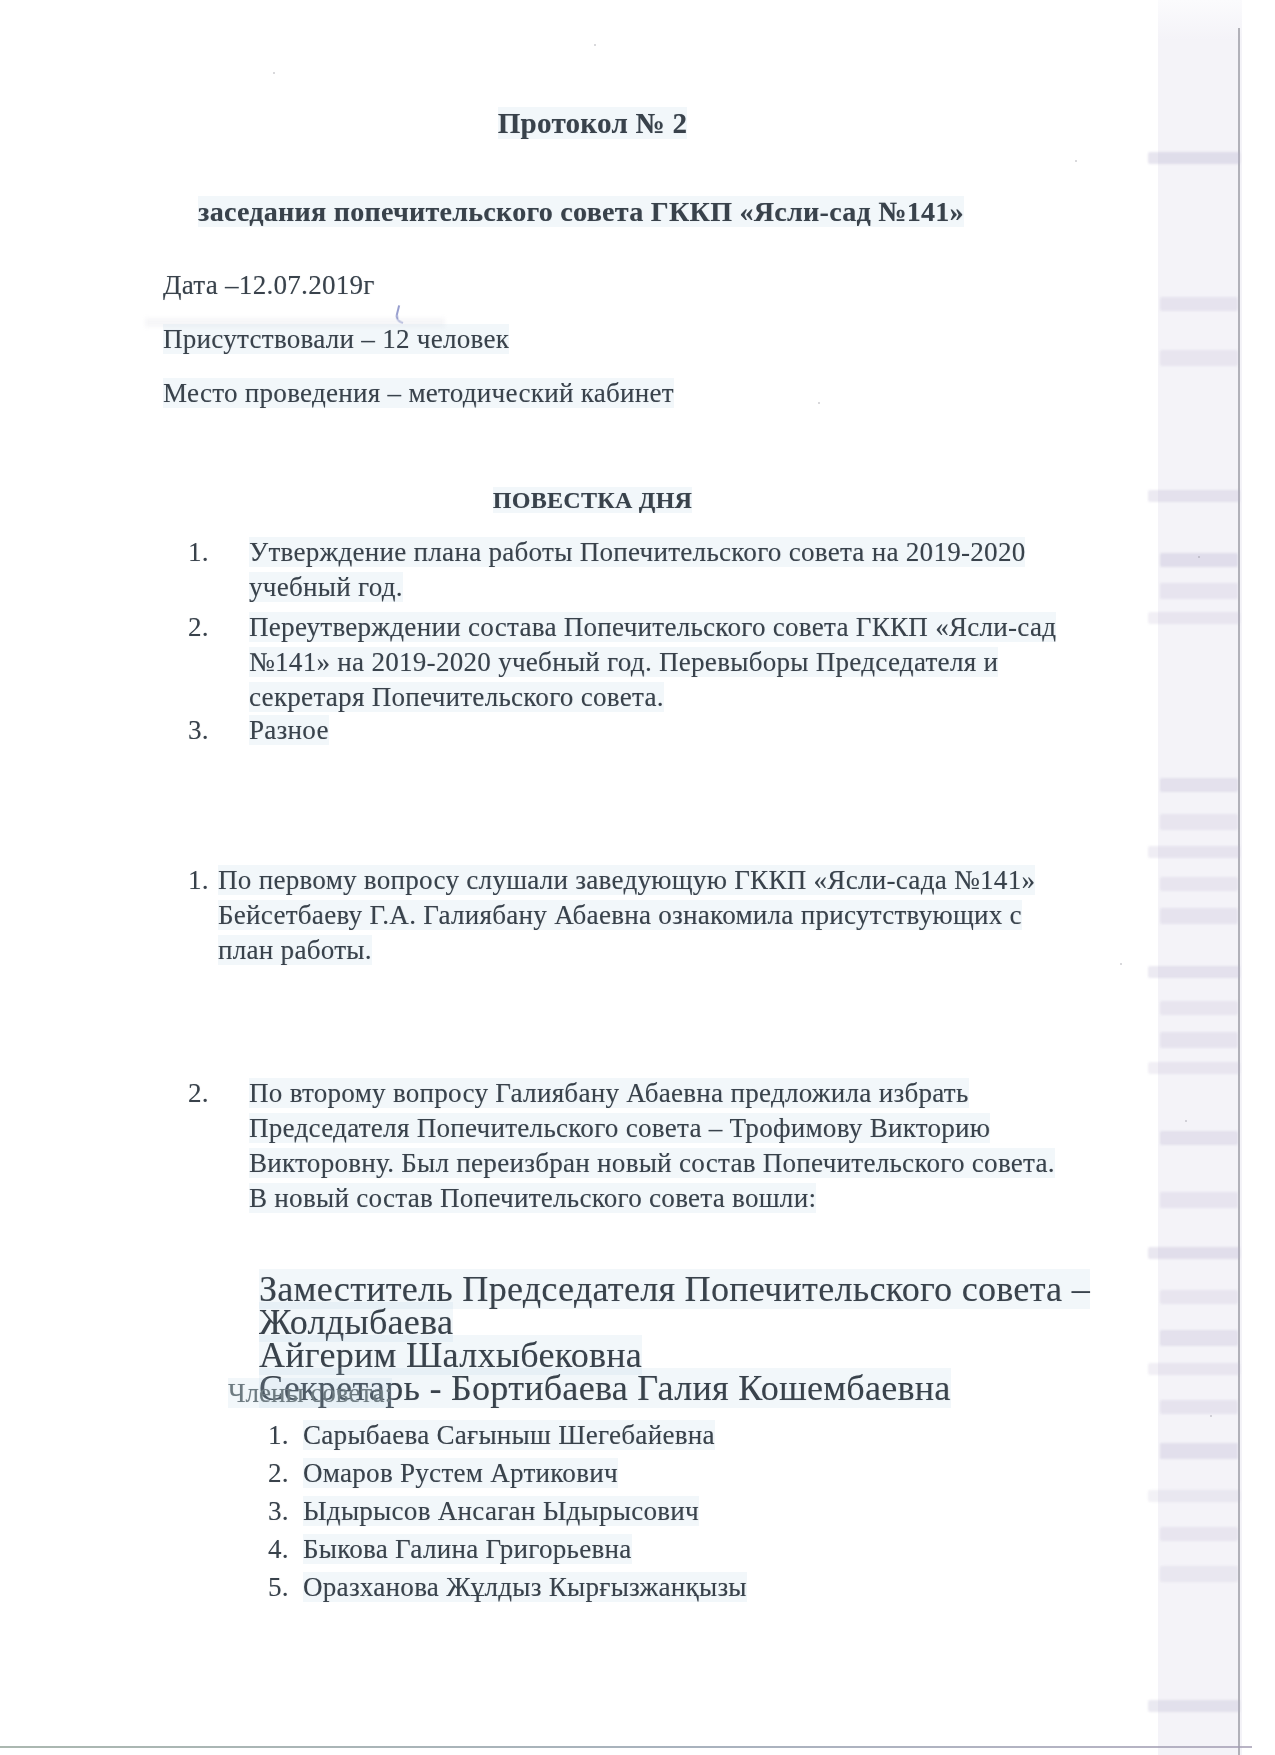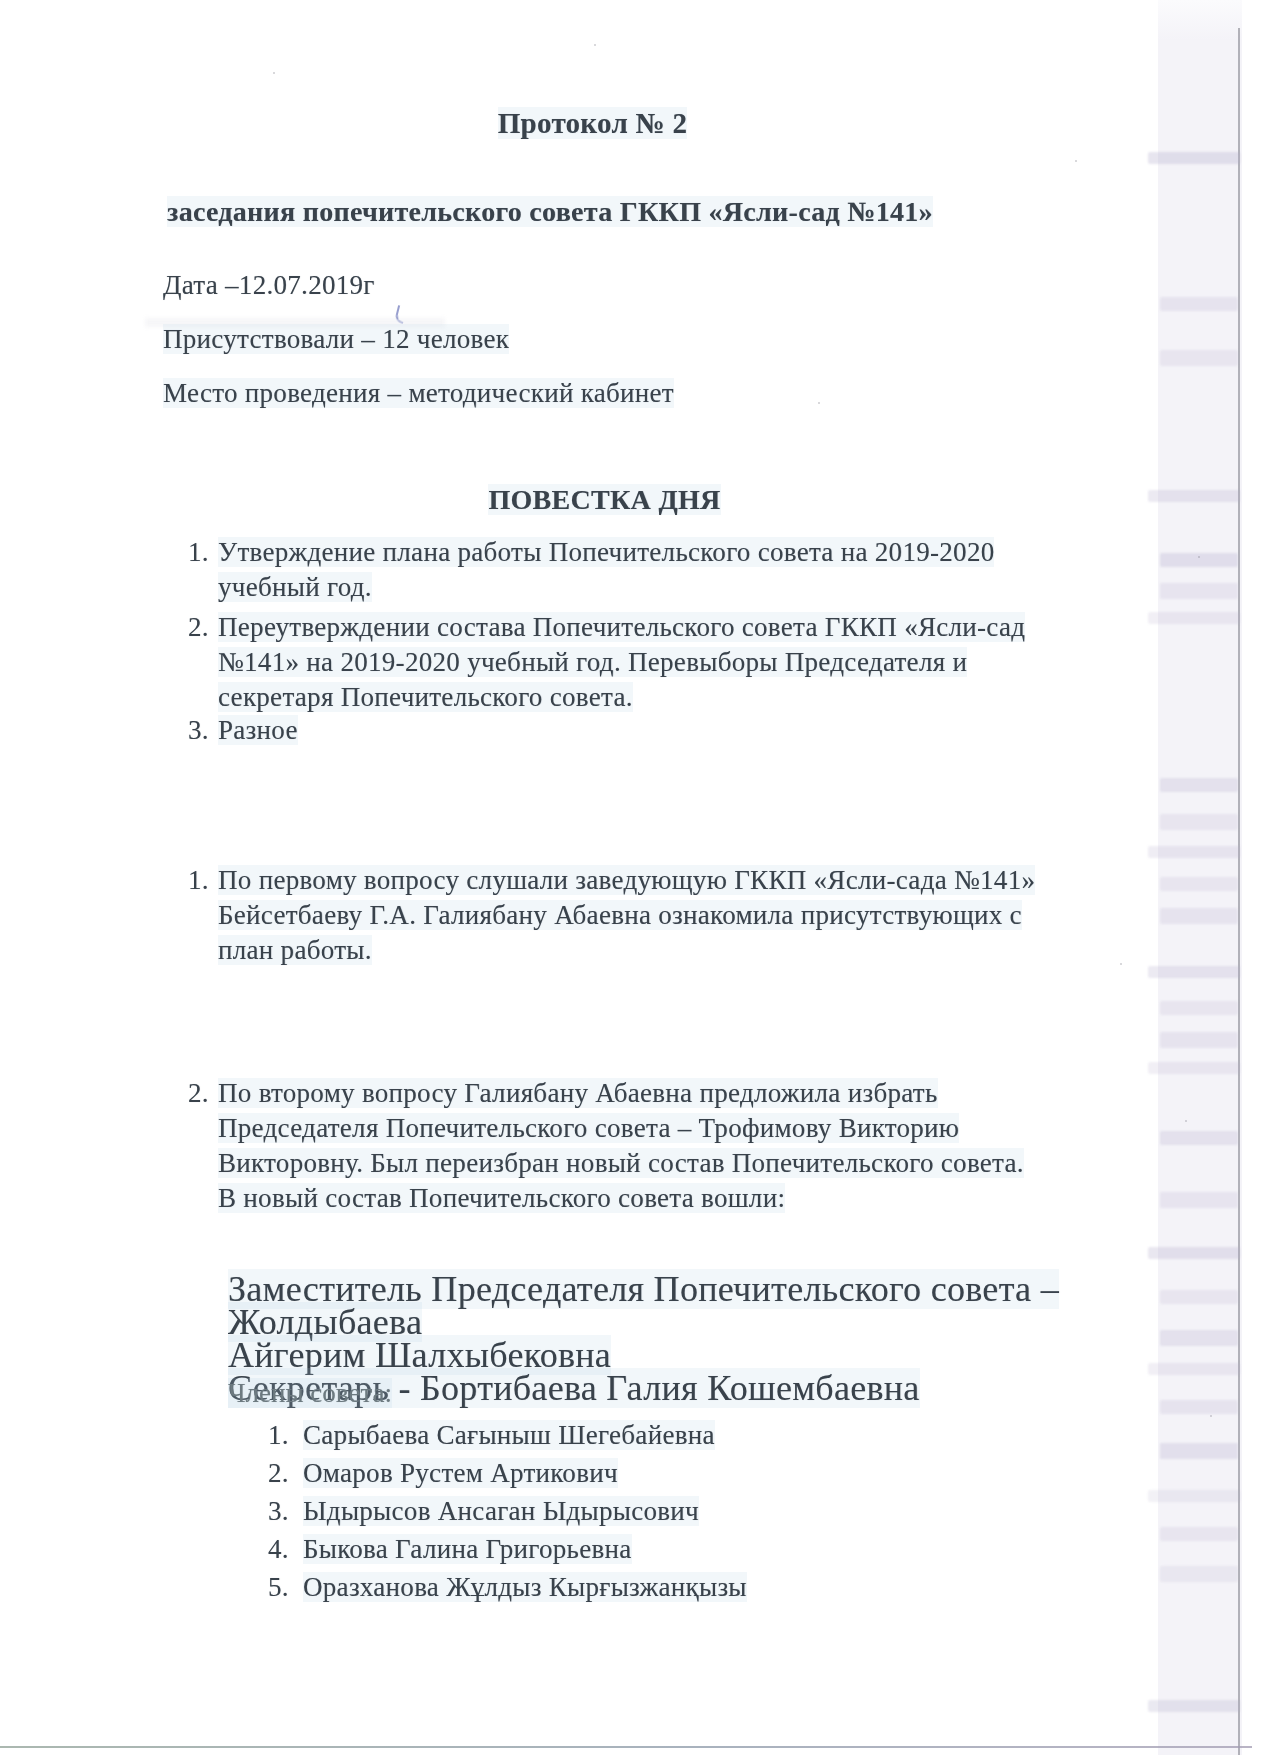--- a/index.html
+++ b/index.html
@@ -18,21 +18,21 @@
     letter-spacing:0.3px;
   }
   .hl{
     background:rgba(176,208,226,0.17);
     -webkit-box-decoration-break:clone;
     box-decoration-break:clone;
   }
   .bold{font-weight:bold;}
   .center{text-align:center;}
   .body-size{font-size:27px;line-height:35px;}
-  .preline{white-space:pre-line;}
+  .preline{white-space:pre-line;padding-left:31px;}
   .faded{color:#6d7a80;text-shadow:0.2px 0.2px 0.8px rgba(110,125,135,0.35);}
   .row{display:flex;align-items:flex-start;}
   .row .num{flex:0 0 30px;}
   .row .num-wide{flex:0 0 35px;}
   .row .txt{flex:1 1 auto;}
   
   .edge-strip{
     left:1158px;top:0;width:84px;height:1755px;
     background:linear-gradient(180deg,#fbfbfd 0px,#f4f3f8 40px,#f4f3f8 100%);
   }
@@ -118,21 +118,21 @@
   <div class="abs bold center preline" style="left:0;top:161px;width:1100px;font-size:28px;line-height:34px;">
     <span class="ink hl">заседания  попечительского совета  ГККП «Ясли-сад №141»</span>
   </div>
 
   <div class="abs" style="left:163px;top:258px;width:860px;font-size:27px;line-height:54px;">
     <div><span class="ink">Дата –12.07.2019г</span></div>
     <div><span class="ink hl">Присутствовали – 12 человек</span></div>
     <div><span class="ink hl">Место проведения – методический кабинет</span></div>
   </div>
 
-  <div class="abs bold center" style="left:12px;top:483px;width:1185px;font-size:28px;line-height:34px;letter-spacing:1px;">
+  <div class="abs bold center" style="left:0;top:483px;width:1185px;font-size:24px;line-height:34px;letter-spacing:1px;">
     <span class="ink hl">ПОВЕСТКА ДНЯ</span>
   </div>
 
   <div class="abs row body-size" style="left:188px;top:535px;width:880px;">
     <span class="num ink">1.</span>
     <span class="txt preline"><span class="ink hl">Утверждение плана работы Попечительского совета на 2019-2020
 учебный год.</span></span>
   </div>
   <div class="abs row body-size" style="left:188px;top:610px;width:880px;">
     <span class="num ink">2.</span>

